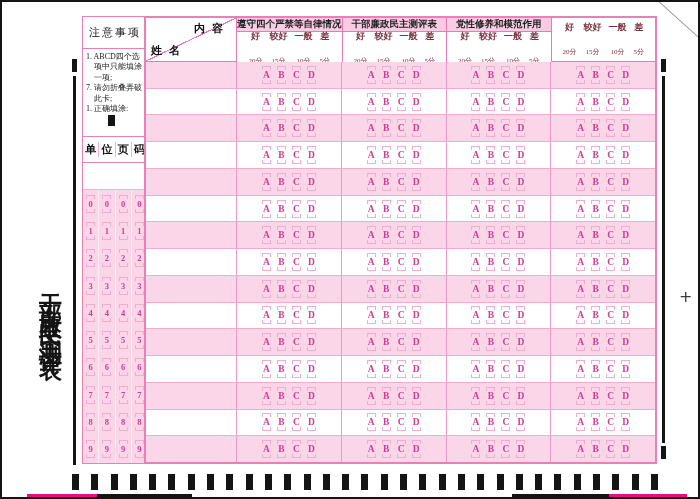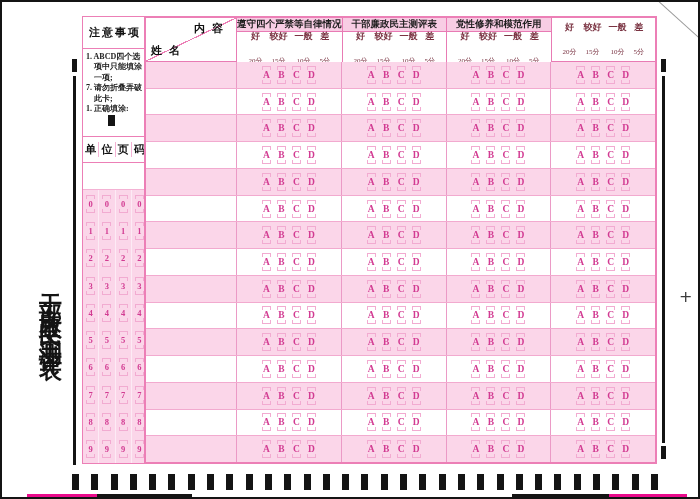--- a/index.html
+++ b/index.html
@@ -25,23 +25,23 @@
   
   .corner-cut{position:absolute;left:648px;top:19px;width:62px;height:1px;background:#9a9a9a;transform:rotate(42deg);}
   .plus{position:absolute;left:677px;top:285px;font-size:16px;color:#3c3c3c;font-family:"DejaVu Sans",sans-serif;}
 
   
   .notice{
     position:absolute;left:80px;top:14px;width:66px;height:448px;
     border:1.5px solid #ec7fb6;box-sizing:border-box;background:#fff;
     display:flex;flex-direction:column;
   }
-  .nhdr{height:31px;line-height:31px;text-align:center;font-weight:bold;font-size:11px;
+  .nhdr{height:31px;line-height:31px;text-align:center;font-weight:normal;font-size:11px;
     letter-spacing:2px;border-bottom:1px solid #ec7fb6;color:#111;}
-  .nbody{height:87px;padding:3px 1px 0 3px;font-size:8px;color:#222;line-height:1.3;box-sizing:border-box;font-weight:bold;}
+  .nbody{height:87px;padding:3px 1px 0 3px;font-size:8px;color:#222;line-height:1.3;box-sizing:border-box;}
   .nitem{padding-left:8px;text-indent:-8px;}
   .fill-demo{width:7px;height:11px;background:#141414;margin:1px 0 0 22px;}
   .uphdr{height:25px;border-top:1px solid #ec7fb6;border-bottom:1px solid #ec7fb6;
     display:flex;align-items:center;font-weight:bold;font-size:11px;color:#111;}
   .upc{flex:1;text-align:center;}
   .upc.sep{border-left:1px solid #f4b2d4;}
   .blank-row{height:26px;border-bottom:1px solid #f4b2d4;background:#fff;}
   .dgrid{flex:1;background:#fbd6e9;display:flex;flex-direction:column;}
   .drow{flex:1;display:flex;}
   .dcell{flex:1;display:flex;align-items:center;justify-content:center;border-right:1px solid #fdebf5;}

